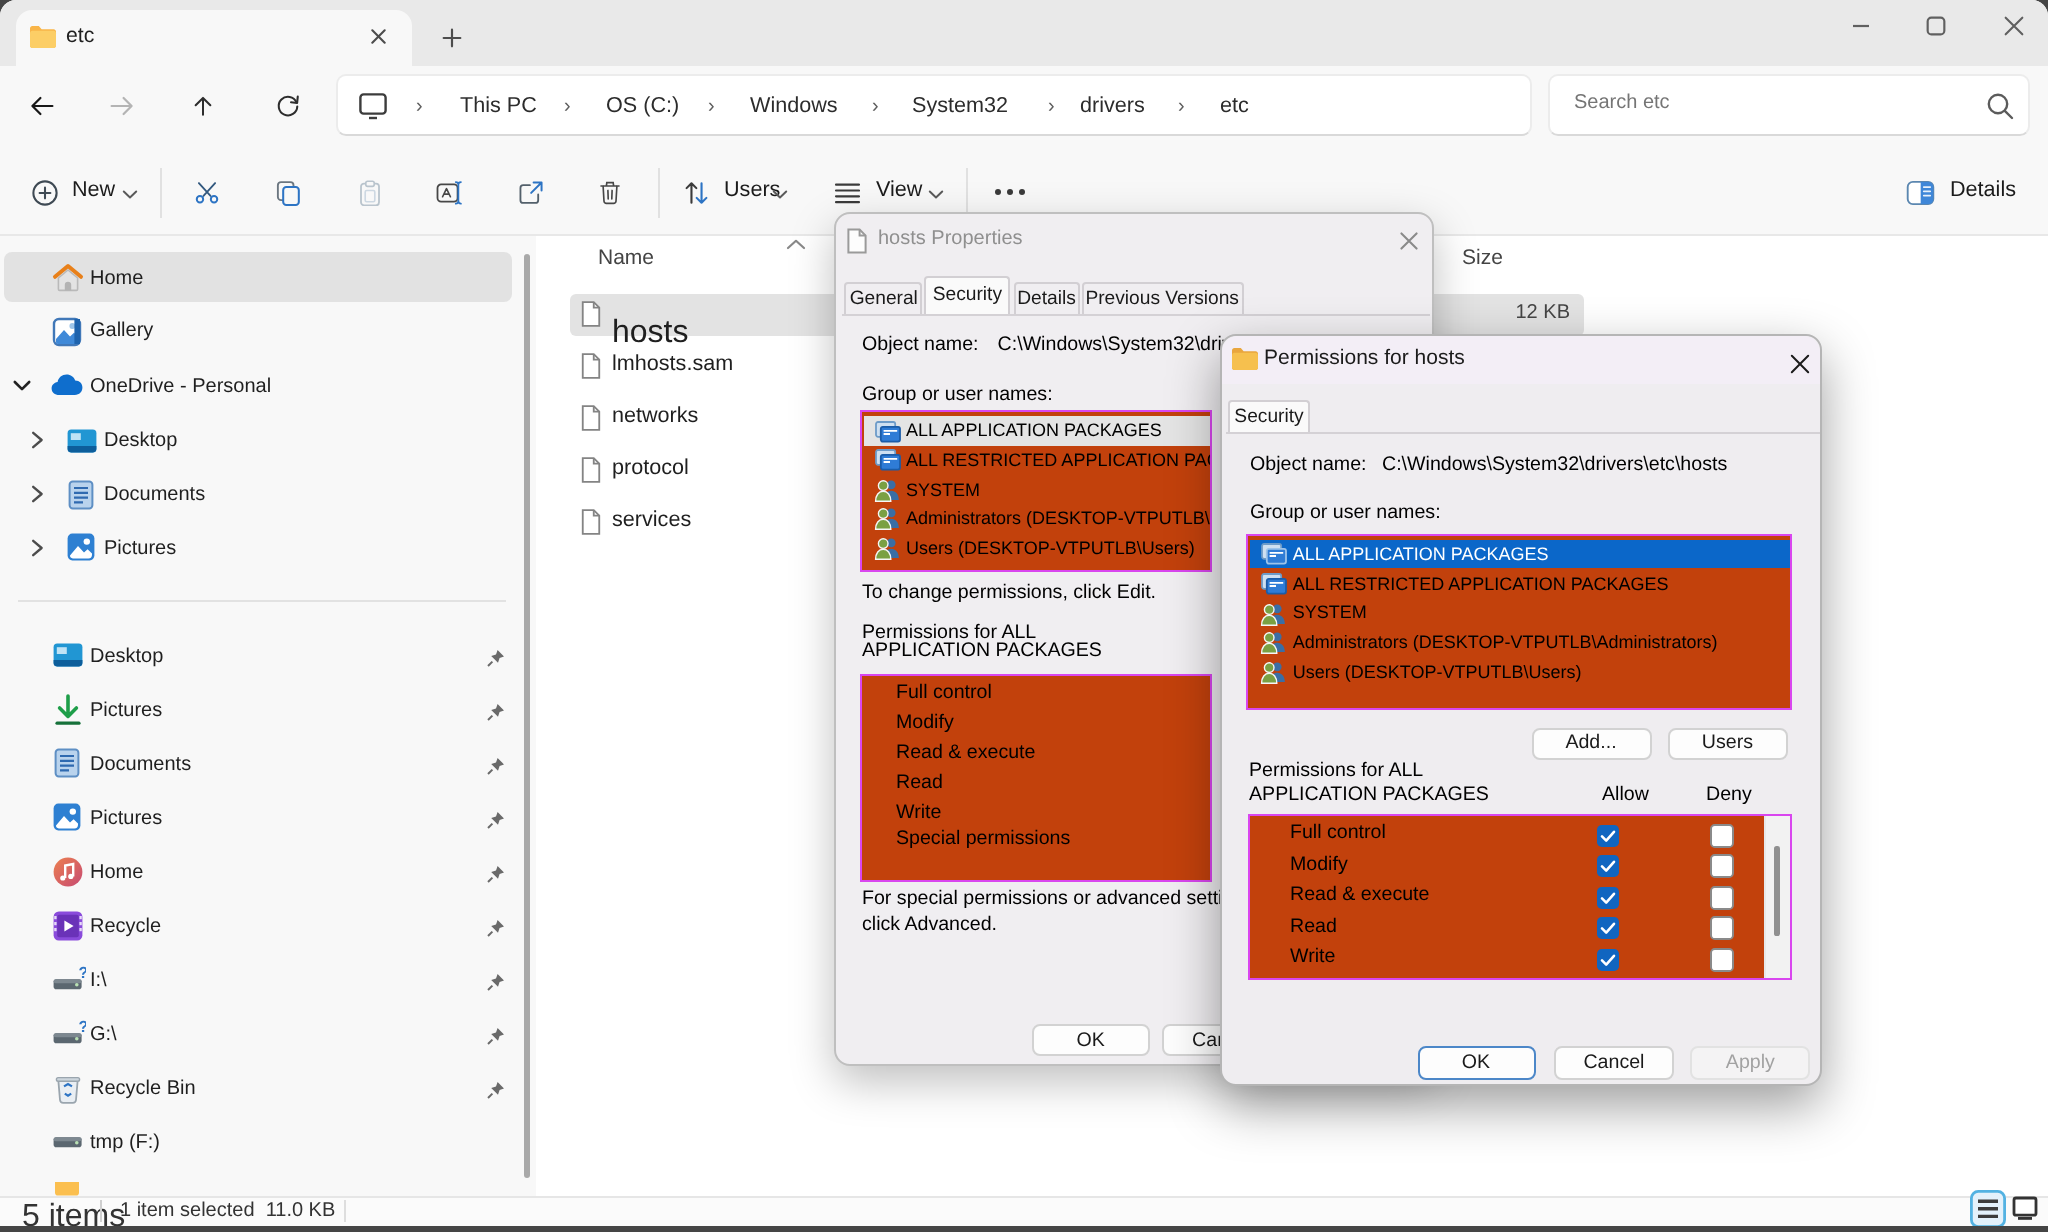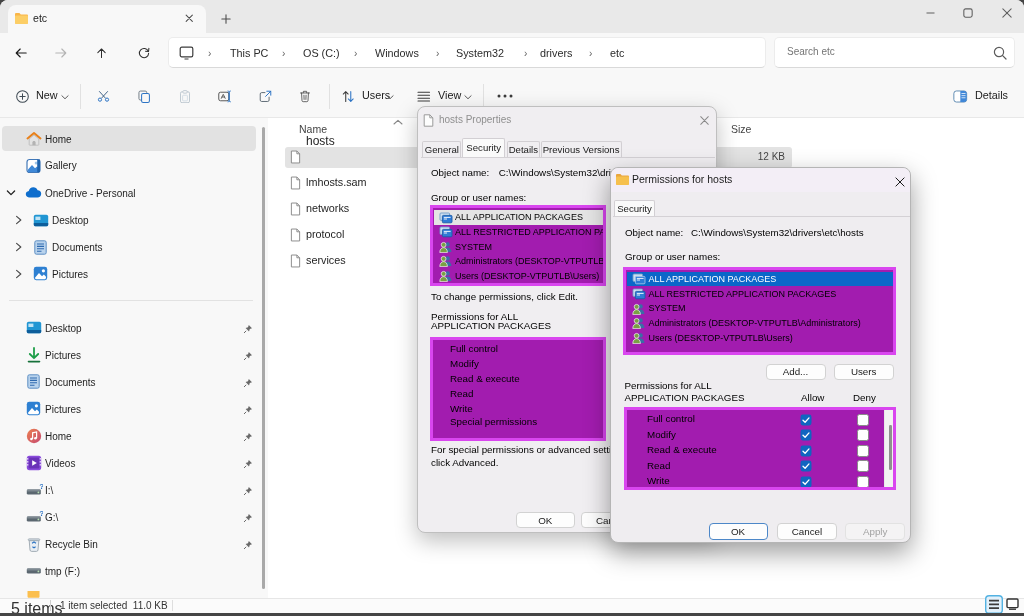--- a/index.html
+++ b/index.html
@@ -15,21 +15,21 @@
 #sidebar { position:absolute; left:0; top:118px; width:268px; height:480px; background:#f8f8f8; }
 #filearea { position:absolute; left:268px; top:118px; width:756px; height:480px; background:#ffffff; }
 #statusbar { position:absolute; left:0; top:598px; width:1024px; height:15px; background:#fbfbfb; border-top:1px solid #e6e6e6; }
 .inputbox { position:absolute; top:37px; height:31px; background:#ffffff; border:1px solid #ececec; border-bottom-color:#d9d9d9; border-radius:5px; }
 .crumb { position:absolute; top:47px; font-size:10.8px; color:#2c2c2c; }
 .chev { position:absolute; top:47.5px; font-size:10px; color:#5f5f5f; }
 .dlg { position:absolute; border-radius:8px; }
 #dlg1 { left:417px; top:106px; width:300px; height:427px; background:#f0eef1; box-shadow:0 8px 22px rgba(0,0,0,0.25); border:1px solid #bfbfbf; z-index:10; }
 #dlg2 { left:610px; top:167px; width:301px; height:376px; background:#efedf0; box-shadow:0 10px 26px rgba(0,0,0,0.38); border:1px solid #b5b5b5; z-index:20; }
 .dtxt { position:absolute; white-space:nowrap; font-size:9.8px; color:#000; }
-.lbox { position:absolute; background:#a21caf; border:3px solid #d946ef; overflow:hidden; }
+.lbox { position:absolute; background:#c2410c; border:1px solid #d946ef; overflow:hidden; }
 .btn { position:absolute; background:#fdfdfd; border:1px solid #d2d2d2; border-radius:4px; text-align:center; font-size:9.8px; color:#1a1a1a; }
 .tab1 { position:absolute; top:140px; height:17px; background:#f0eef1; border:1px solid #d2cfd3; border-bottom:none; font-size:9.6px; text-align:center; color:#1a1a1a; border-radius:2px 2px 0 0; white-space:nowrap; }
 #taskbar { position:absolute; left:0; top:613px; width:1024px; height:3px; background:#454545; }
 </style>
 </head>
 <body>
 <div id="win">
 
   <div id="tabbar"></div>
   <div id="tab"></div>
@@ -246,21 +246,21 @@
       <rect x="0.8" y="0.8" width="14.4" height="14.4" rx="2.6" fill="#8a4bdb"></rect>
       <rect x="2.6" y="2.4" width="10.8" height="11.2" rx="1" fill="#6a32b8"></rect>
       <path d="M6.2 5.2 L10.8 8 L6.2 10.8 Z" fill="#fff"></path>
       <rect x="1.1" y="3" width="1.2" height="1.6" fill="#e6d9f8"></rect>
       <rect x="1.1" y="6" width="1.2" height="1.6" fill="#e6d9f8"></rect>
       <rect x="1.1" y="9" width="1.2" height="1.6" fill="#e6d9f8"></rect>
       <rect x="13.7" y="3" width="1.2" height="1.6" fill="#e6d9f8"></rect>
       <rect x="13.7" y="6" width="1.2" height="1.6" fill="#e6d9f8"></rect>
       <rect x="13.7" y="9" width="1.2" height="1.6" fill="#e6d9f8"></rect>
     </svg>
-  <span class="t" style="left:45px;top:457.5px;font-size:10px">Videos</span>
+  <span class="t" style="left:45px;top:457.5px;font-size:10px">Recycle</span>
   <svg class="abs" style="left:26px;top:483px" width="17" height="14" viewBox="0 0 17 14">
       <rect x="0.8" y="6.6" width="14" height="5" rx="1.4" fill="#5b6770"></rect>
       <rect x="0.8" y="6.6" width="14" height="2" rx="1" fill="#7d8890"></rect>
       <circle cx="12.4" cy="9.4" r="0.9" fill="#b9e0b3"></circle>
       <text x="13.2" y="6" font-size="8" fill="#2d74c4" font-family="Liberation Sans,sans-serif" font-weight="bold">?</text>
     </svg>
   <span class="t" style="left:45px;top:484.5px;font-size:10px">I:\</span>
   <svg class="abs" style="left:26px;top:510px" width="17" height="14" viewBox="0 0 17 14">
       <rect x="0.8" y="6.6" width="14" height="5" rx="1.4" fill="#5b6770"></rect>
       <rect x="0.8" y="6.6" width="14" height="2" rx="1" fill="#7d8890"></rect>
@@ -325,21 +325,21 @@
   <span class="t" style="left:299px;top:123px;font-size:10.5px;color:#444">Name</span>
   <svg class="abs" style="left:393px;top:119px" width="10" height="6" viewBox="0 0 10 6">
       <path d="M1 5 L5 1.4 L9 5" stroke="#888" stroke-width="1.1" fill="none" stroke-linecap="round" stroke-linejoin="round"></path>
     </svg>
   <span class="t" style="left:731px;top:123px;font-size:10.5px;color:#444">Size</span>
   <div class="abs" style="left:285px;top:147px;width:507px;height:21px;background:#e3e3e3;border-radius:3px"></div>
   <svg class="abs" style="left:290px;top:150px" width="11" height="14" viewBox="0 0 12 15">
       <path d="M1.5 1 L7.5 1 L10.5 4 L10.5 14 L1.5 14 Z" fill="#fff" stroke="#848484" stroke-width="1"></path>
       <path d="M7.5 1 L7.5 4 L10.5 4" fill="none" stroke="#848484" stroke-width="1"></path>
     </svg>
-  <span class="t" style="left:306px;top:134px;font-size:12px">hosts</span>
+  <span class="t" style="left:306px;top:158px;font-size:16px">hosts</span>
   <span class="t" style="left:735px;top:150.5px;width:50px;font-size:10px;color:#454545;text-align:right">12 KB</span>
   <svg class="abs" style="left:290px;top:176px" width="11" height="14" viewBox="0 0 12 15">
       <path d="M1.5 1 L7.5 1 L10.5 4 L10.5 14 L1.5 14 Z" fill="#fff" stroke="#848484" stroke-width="1"></path>
       <path d="M7.5 1 L7.5 4 L10.5 4" fill="none" stroke="#848484" stroke-width="1"></path>
     </svg>
   <span class="t" style="left:306px;top:176px;font-size:10.8px">lmhosts.sam</span>
   <svg class="abs" style="left:290px;top:202px" width="11" height="14" viewBox="0 0 12 15">
       <path d="M1.5 1 L7.5 1 L10.5 4 L10.5 14 L1.5 14 Z" fill="#fff" stroke="#848484" stroke-width="1"></path>
       <path d="M7.5 1 L7.5 4 L10.5 4" fill="none" stroke="#848484" stroke-width="1"></path>
     </svg>

